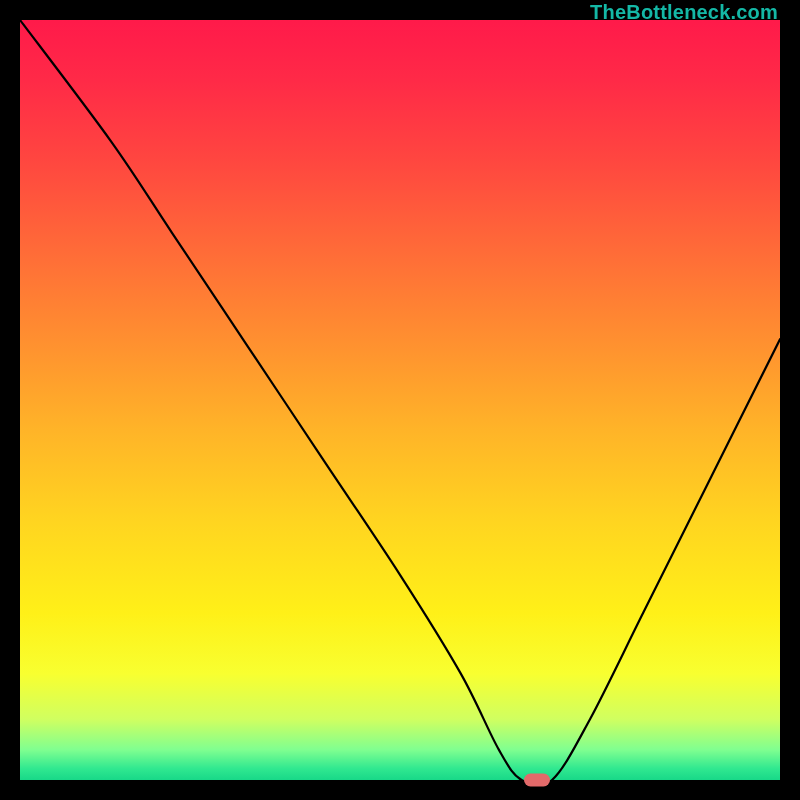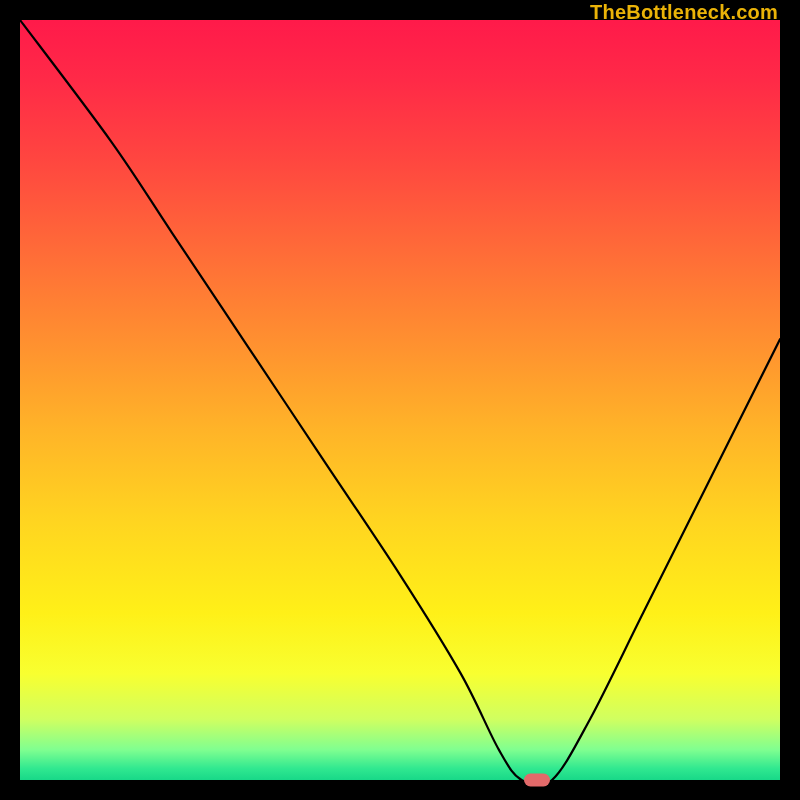--- a/index.html
+++ b/index.html
@@ -38,21 +38,21 @@
       #18d888 100%
     );
   }
   .watermark {
     position: absolute;
     top: 1px;
     right: 22px;
     font-family: Arial, Helvetica, sans-serif;
     font-size: 20px;
     font-weight: 600;
-    color: #eab308;
+    color: #14b8a6;
     letter-spacing: 0.2px;
   }
   svg.curve {
     position: absolute;
     left: 0;
     top: 0;
     width: 760px;
     height: 760px;
   }
   .marker {

